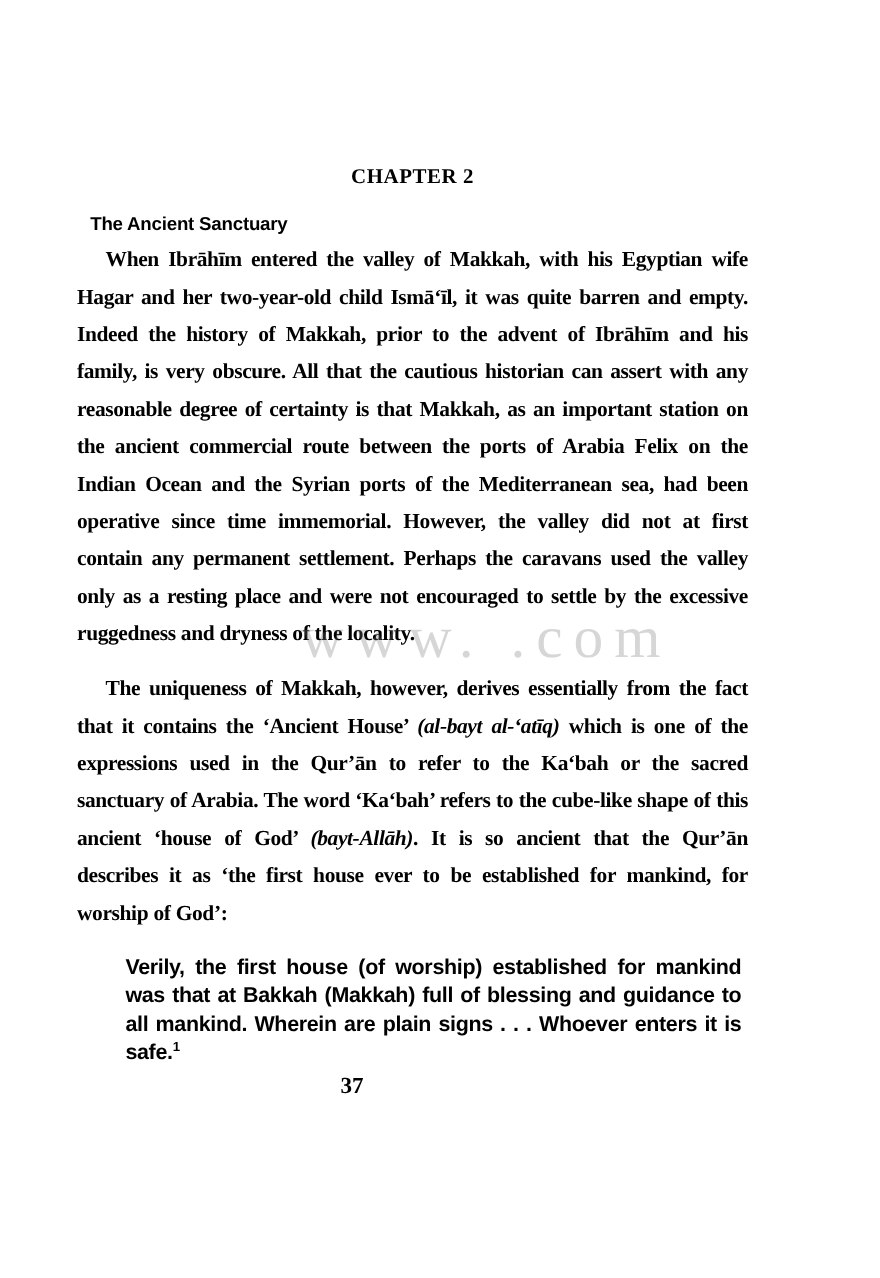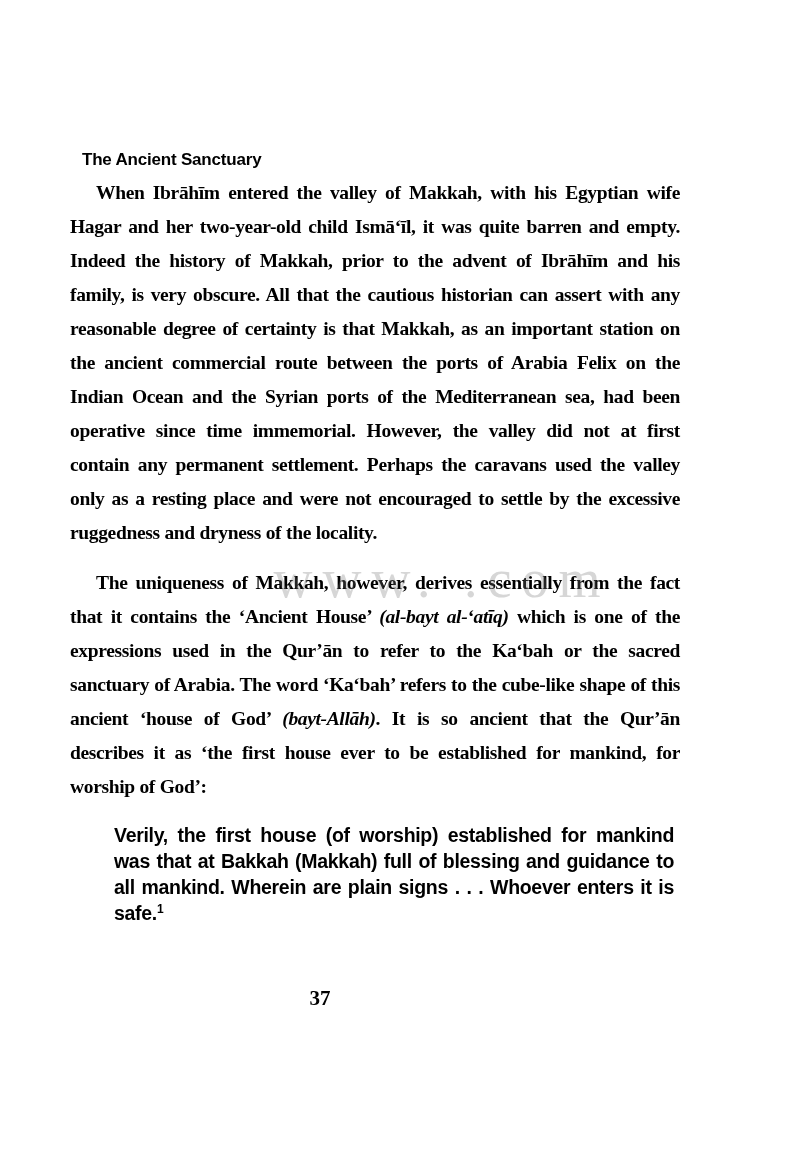--- a/index.html
+++ b/index.html
@@ -101,21 +101,20 @@
 
   .page-number {
     position: absolute;
     left: 0;
     top: 975px;
     width: 640px;
     text-align: center;
     font-family: "Liberation Serif", "DejaVu Serif", serif;
     font-weight: bold;
     font-size: 21px;
-    margin-top: 11px;
   }
 
   
   .watermark {
     position: absolute;
     left: 0;
     top: 548px;
     width: 800px;
     text-align: center;
     font-family: "Liberation Serif", "DejaVu Serif", serif;
@@ -130,20 +129,21 @@
 
   .ital { font-style: italic; }
 </style>
 </head>
 <body>
 
 <div class="page">
 
   <div class="content">
 
+    <div class="chapter-label">CHAPTER 2</div>
 
 
     <h2 class="section-heading">The Ancient Sanctuary</h2>
 
     <p class="body-par indent">When Ibrāhīm entered the valley of Makkah, with his Egyptian wife Hagar and her two-year-old child Ismāʻīl, it was quite barren and empty. Indeed the history of Makkah, prior to the advent of Ibrāhīm and his family, is very obscure. All that the cautious historian can assert with any reasonable degree of certainty is that Makkah, as an important station on the ancient commercial route between the ports of Arabia Felix on the Indian Ocean and the Syrian ports of the Mediterranean sea, had been operative since time immemorial. However, the valley did not at first contain any permanent settlement. Perhaps the caravans used the valley only as a resting place and were not encouraged to settle by the excessive ruggedness and dryness of the locality.</p>
 
     <p class="body-par indent"><span>The uniqueness of Makkah, however, derives essentially from the fact that it contains the ‘Ancient House’ </span><span class="ital">(al-bayt al-ʻatīq)</span><span> which is one of the expressions used in the Qur’ān to refer to the Kaʻbah or the sacred sanctuary of Arabia. The word ‘Kaʻbah’ refers to the cube-like shape of this ancient ‘house of God’ </span><span class="ital">(bayt-Allāh)</span><span>. It is so ancient that the Qur’ān describes it as ‘the first house ever to be established for mankind, for worship of God’:</span></p>
 
     <blockquote class="quote"><span>Verily, the first house (of worship) established for mankind was that at Bakkah (Makkah) full of blessing and guidance to all mankind. Wherein are plain signs . . . Whoever enters it is safe.</span><sup>1</sup></blockquote>
 

